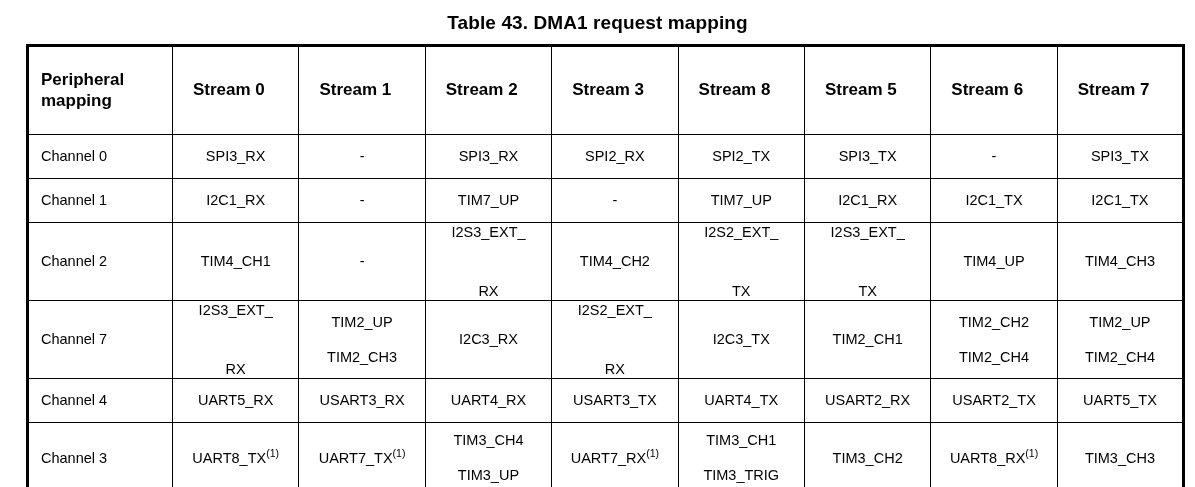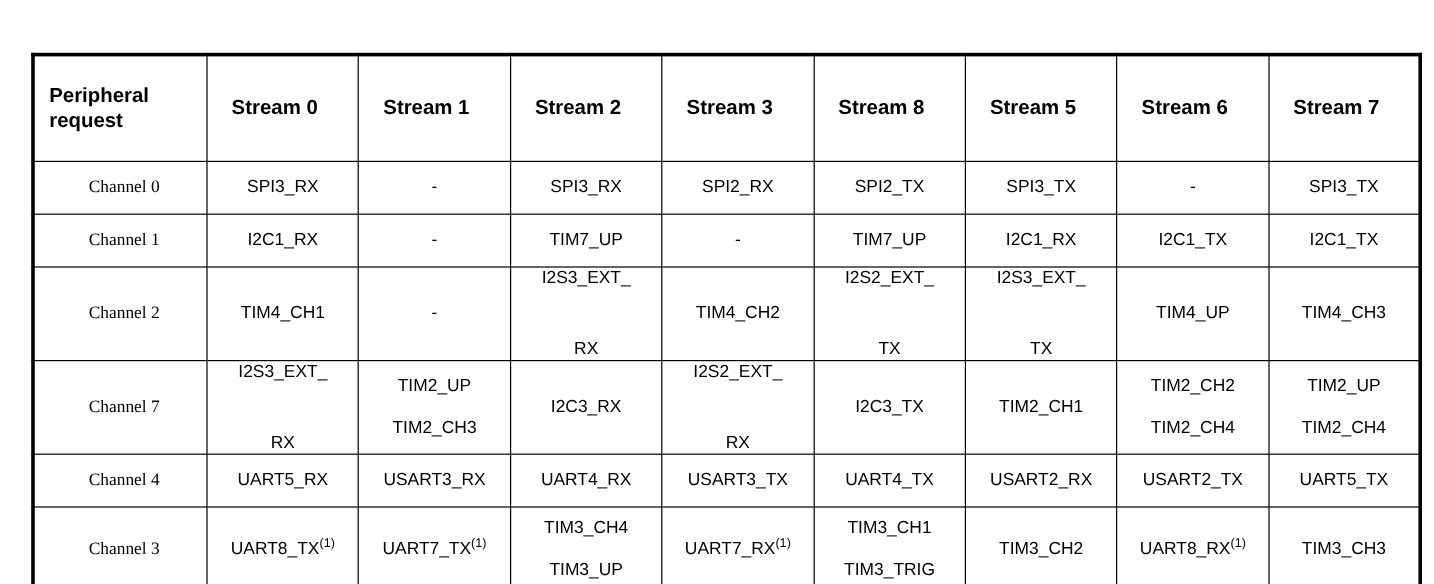--- a/index.html
+++ b/index.html
@@ -61,24 +61,23 @@
   thead th.first-head{
     padding-left:12px;
   }
 
   tbody td{
     font-size:14.5px;
     text-align:center;
     line-height:1.45;
   }
   tbody td.rowlabel{
-    text-align:center;
+    text-align:left;
     padding-left:12px;
     font-size:14.5px;
-    font-family:Liberation Serif, serif;
   }
   tr.h-short td{height:43px;}
   tr.h-tall td{height:70px;}
 
   .cellstack{
     display:flex;
     flex-direction:column;
     justify-content:center;
     align-items:center;
     gap:14px;
@@ -91,39 +90,40 @@
     line-height:1.28;
     gap:40px;
   }
   sup{font-size:10.5px;vertical-align:super;line-height:0;}
 </style>
 </head>
 <body>
 
 <div class="page">
 
+  <div class="table-title">Table 43. DMA1 request mapping</div>
 
   <div class="table-wrap">
     <table class="dma">
       <colgroup>
         <col class="c-first">
         <col class="c-data">
           <col class="c-data">
           <col class="c-data">
           <col class="c-data">
         <col class="c-data">
           <col class="c-data">
           <col class="c-data">
           <col class="c-data">
       </colgroup>
       <thead>
         <tr>
           <th class="first-head">
             <span>Peripheral</span><br>
-            <span>request</span>
+            <span>mapping</span>
           </th>
           <th class="stream-head">Stream 0</th>
           <th class="stream-head">Stream 1</th>
           <th class="stream-head">Stream 2</th>
           <th class="stream-head">Stream 3</th>
           <th class="stream-head">Stream 8</th>
           <th class="stream-head">Stream 5</th>
           <th class="stream-head">Stream 6</th>
           <th class="stream-head">Stream 7</th>
         </tr>

